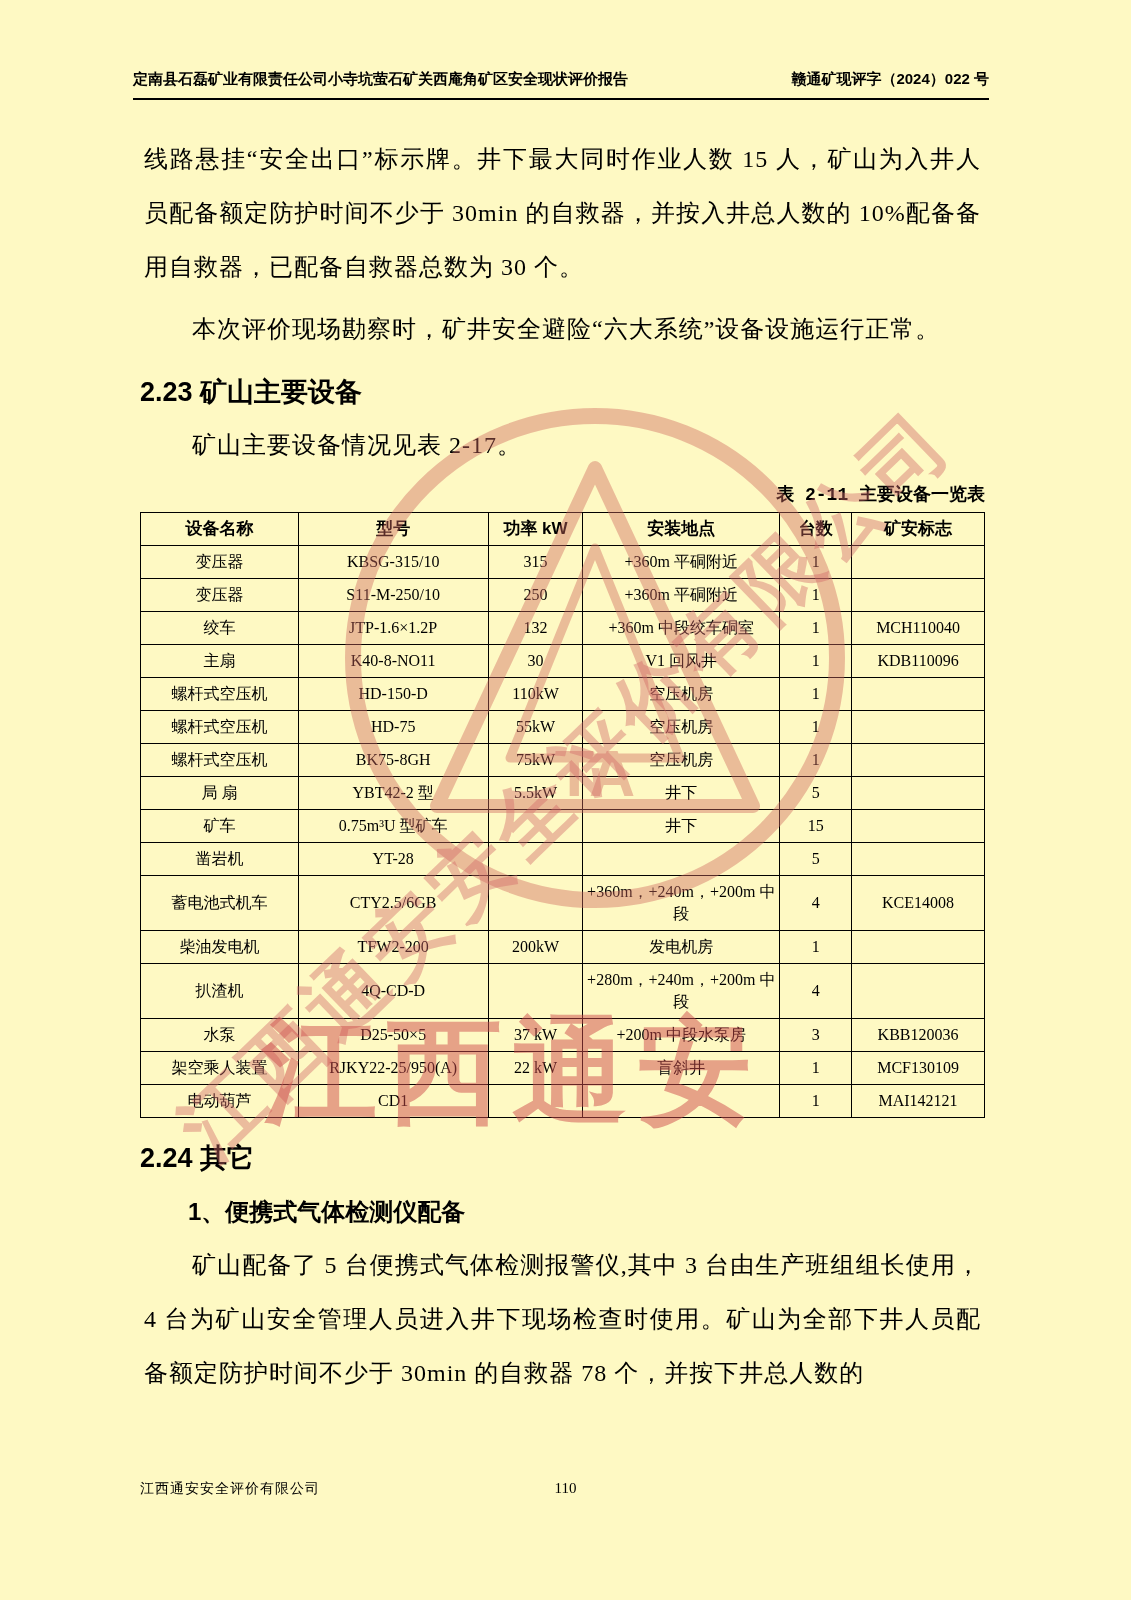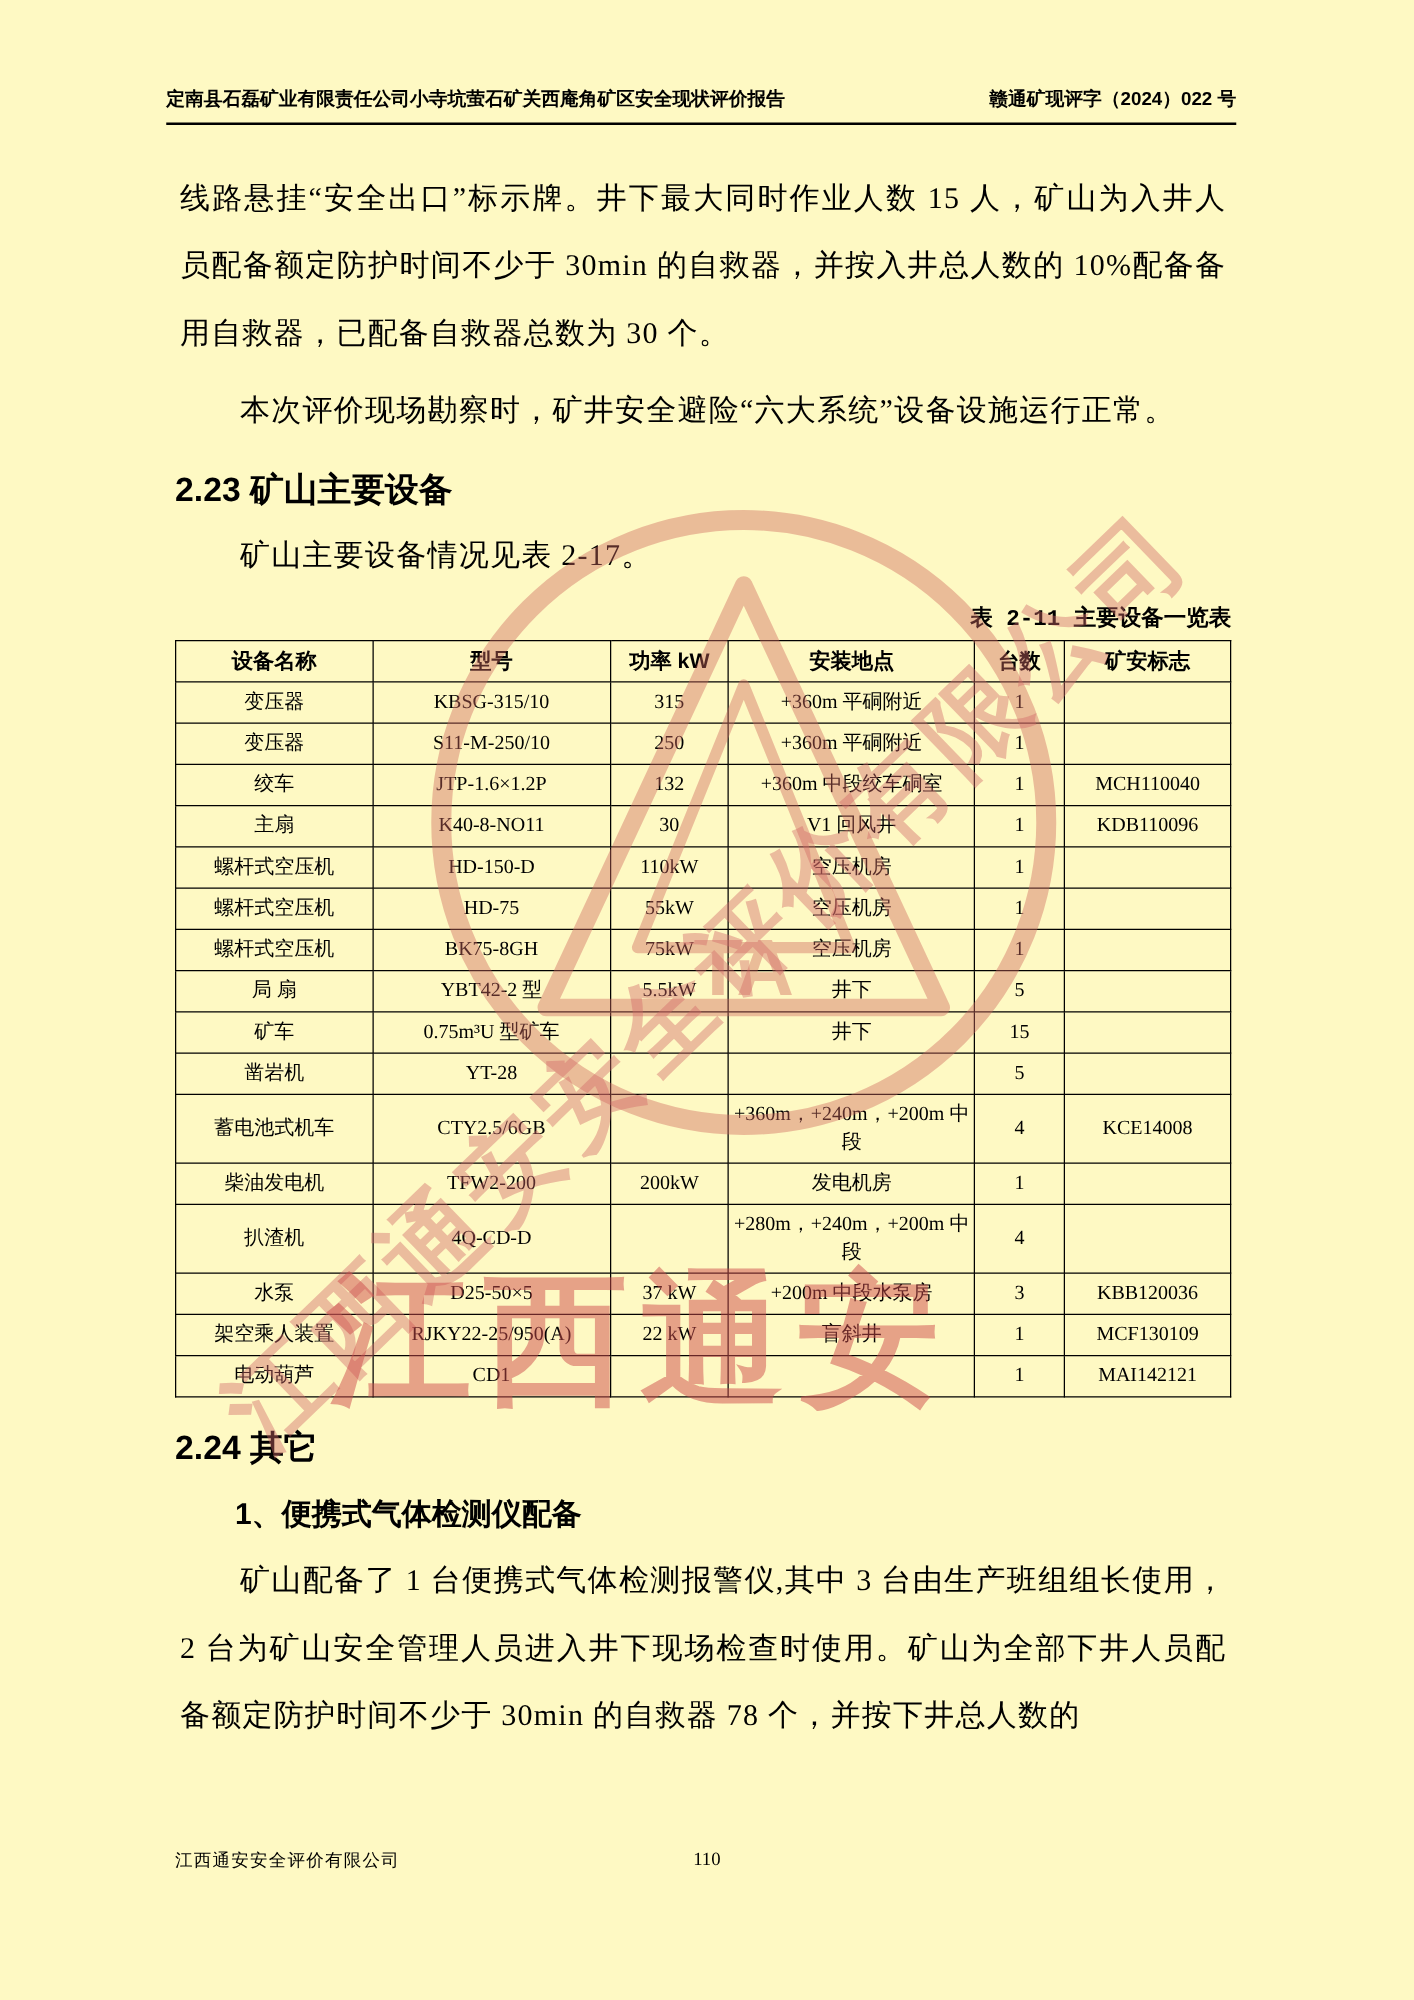--- a/index.html
+++ b/index.html
@@ -255,21 +255,21 @@
             <td></td>
             <td></td>
             <td>1</td>
             <td>MAI142121</td>
           </tr>
         </tbody>
     </table>
 
     <div class="h-section" style="margin-top:20px;">2.24 其它</div>
     <div class="h-sub">1、便携式气体检测仪配备</div>
-    <p class="para indent">矿山配备了 1 台便携式气体检测报警仪,其中 3 台由生产班组组长使用，2 台为矿山安全管理人员进入井下现场检查时使用。矿山为全部下井人员配备额定防护时间不少于 30min 的自救器 78 个，并按下井总人数的</p>
+    <p class="para indent">矿山配备了 5 台便携式气体检测报警仪,其中 3 台由生产班组组长使用，4 台为矿山安全管理人员进入井下现场检查时使用。矿山为全部下井人员配备额定防护时间不少于 30min 的自救器 78 个，并按下井总人数的</p>
   </div>
 
   <div class="footer-company">江西通安安全评价有限公司</div>
   <div class="footer-page">110</div>
 
   <div class="watermark">
     <svg class="wm-emblem" width="520" height="520" viewBox="0 0 520 520">
       <circle cx="260" cy="260" r="242" fill="none" stroke="#d06a5f" stroke-width="16"></circle>
       <path d="M260 70 L418 408 L102 408 Z" fill="none" stroke="#d06a5f" stroke-width="14" stroke-linejoin="round"></path>
       <path d="M260 150 L345 360 L175 360 Z" fill="none" stroke="#d06a5f" stroke-width="9" stroke-linejoin="round"></path>

